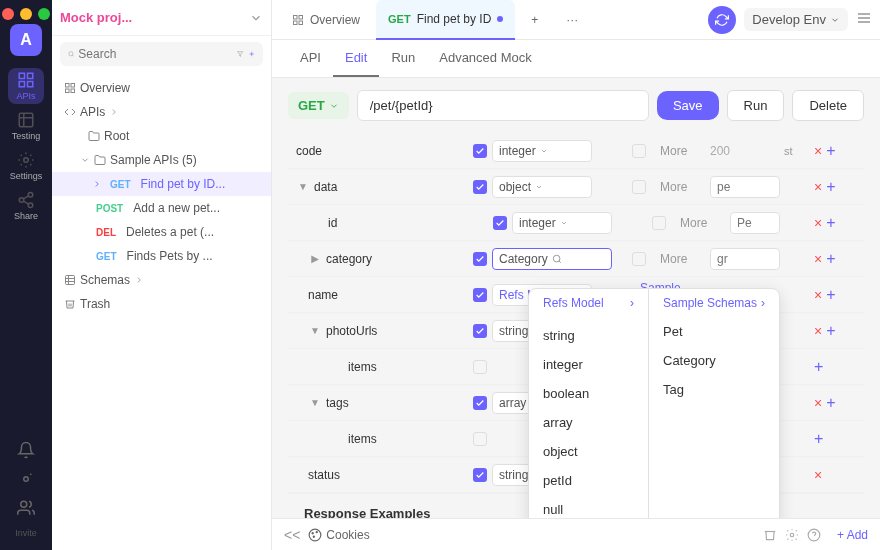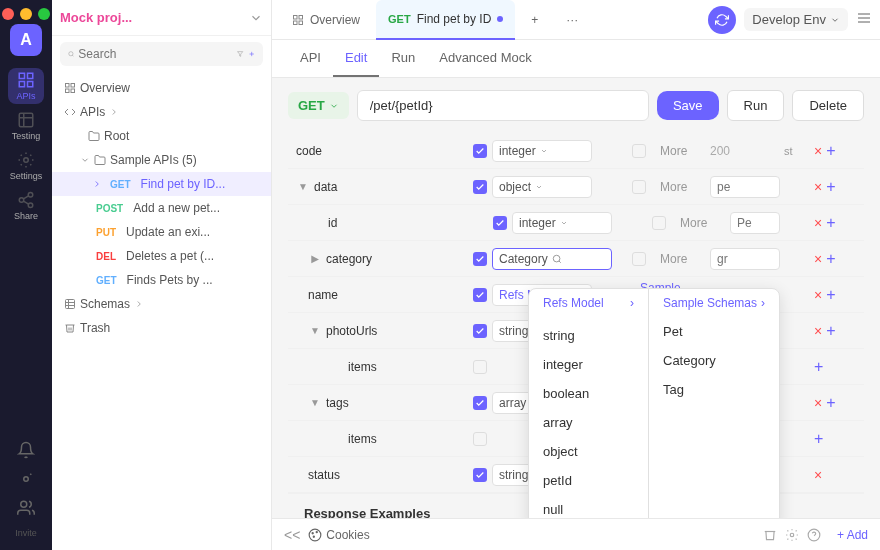--- a/index.html
+++ b/index.html
@@ -241,24 +241,20 @@
           <path d="M9 18l6-6-6-6"></path>
         </svg>
       <span class="method method-get">GET</span>
       <span>Find pet by ID...</span>
     </div>
     <div class="nav-item" style="padding-left:40px">
       <span class="method method-post">POST</span>
       <span>Add a new pet...</span>
     </div>
     <div class="nav-item" style="padding-left:40px">
-      <span class="method method-put">PUT</span>
-      <span>Update an exi...</span>
-    </div>
-    <div class="nav-item" style="padding-left:40px">
       <span class="method method-del">DEL</span>
       <span>Deletes a pet (...</span>
     </div>
     <div class="nav-item" style="padding-left:40px">
       <span class="method method-get">GET</span>
       <span>Finds Pets by ...</span>
     </div>
     <div class="nav-item">
       <svg width="12" height="12" viewBox="0 0 24 24" fill="none" stroke="#888" stroke-width="2">
           <rect x="3" y="3" width="18" height="18" rx="2"></rect>

